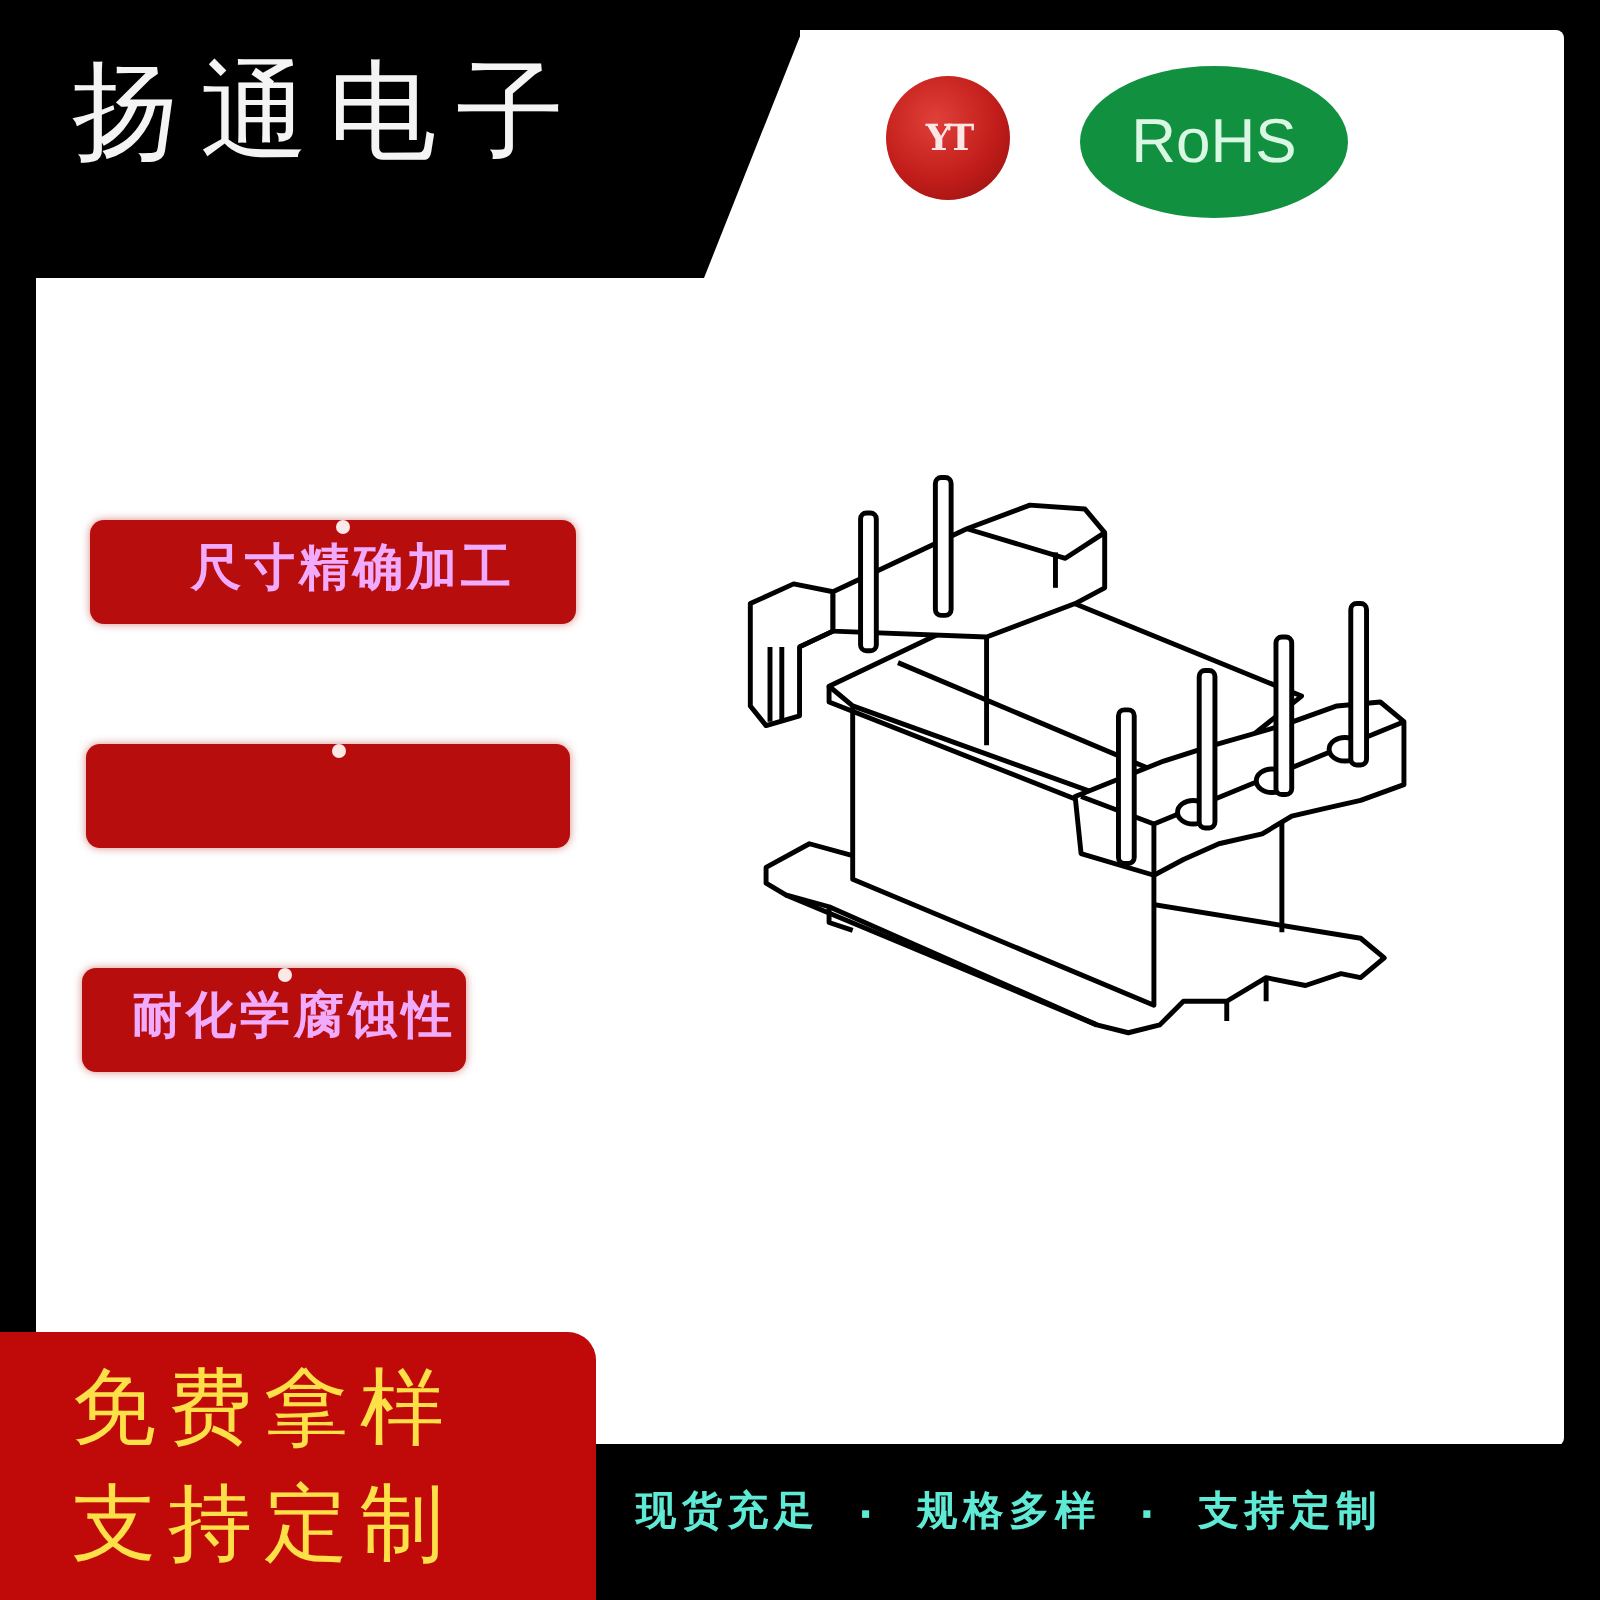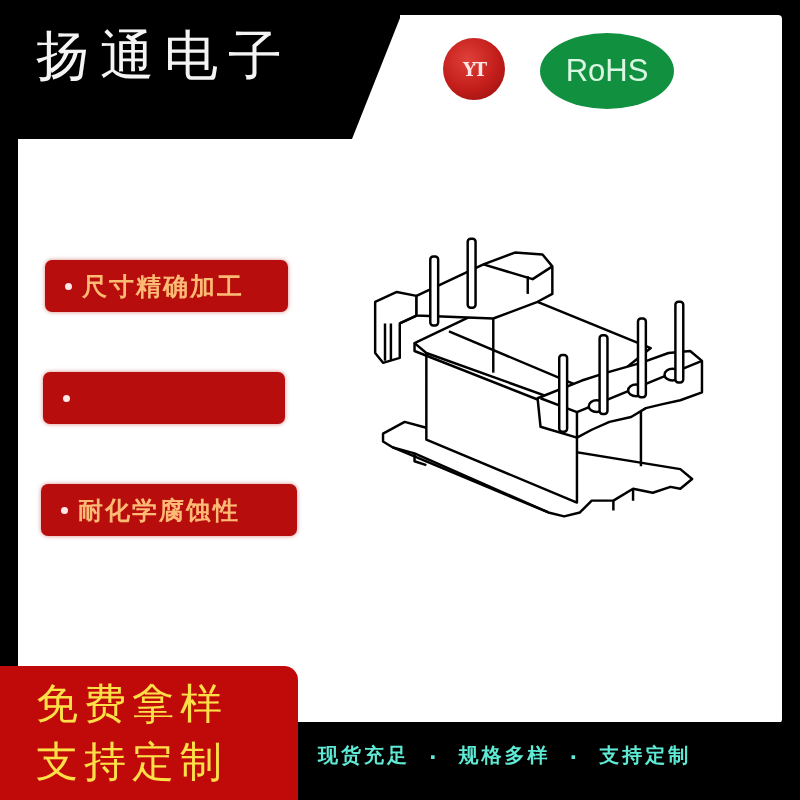--- a/index.html
+++ b/index.html
@@ -41,29 +41,29 @@
       display: flex; align-items: center; justify-content: center;
       color: #d9f7e3; font-family: "Liberation Sans", sans-serif; font-size: 31px;
     }
 
     
     .feature {
       position: absolute; height: 52px; border-radius: 7px;
       background: #b80d0d;
       box-shadow: 0 0 4px rgba(180,20,20,0.5);
       display: flex; align-items: center; padding-left: 20px;
-      color: #fdba74; font-size: 25px; font-weight: bold; letter-spacing: 2px;
+      color: #f0abfc; font-size: 25px; font-weight: bold; letter-spacing: 2px; flex-direction: column;
     }
     .feature .dot {
       width: 7px; height: 7px; border-radius: 50%; background: #fde8e8;
       margin-right: 10px; flex: none;
     }
     .feature-1 { left: 45px; top: 260px; width: 243px; }
     .feature-2 { left: 43px; top: 372px; width: 242px; }
-    .feature-3 { left: 41px; top: 484px; width: 256px; }
+    .feature-3 { left: 41px; top: 484px; width: 192px; }
 
     
     .drawing { position: absolute; left: 355px; top: 225px; width: 375px; height: 315px; }
 
     
     .bottom-bar {
       position: absolute; left: 0; top: 722px; width: 800px; height: 78px; background: #000;
     }
     .slogan {
       position: absolute; left: 318px; top: 742px;

